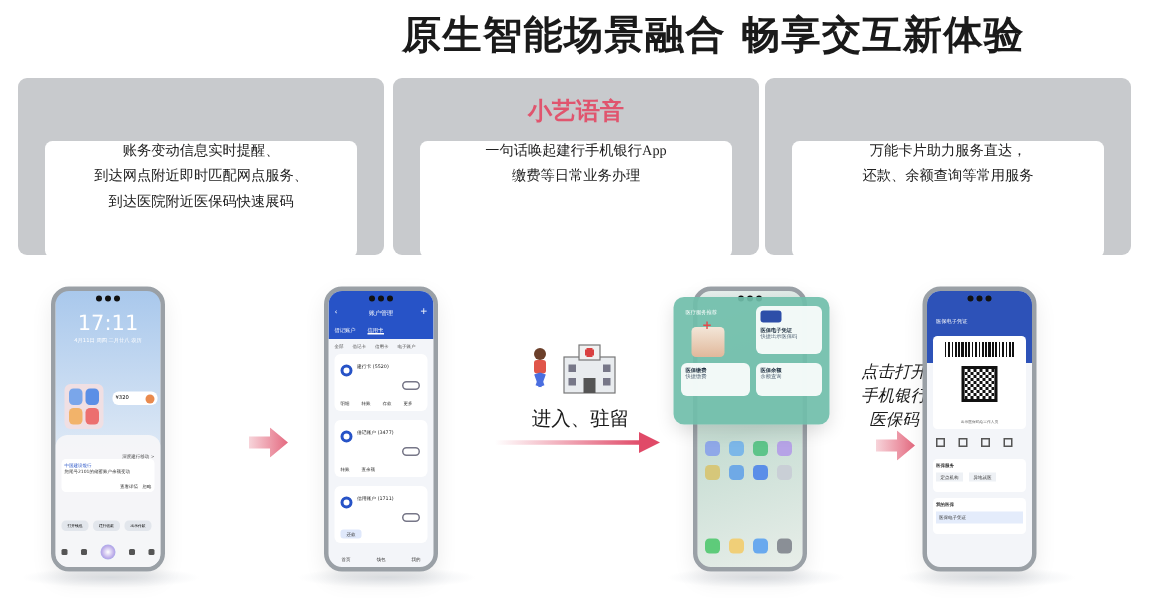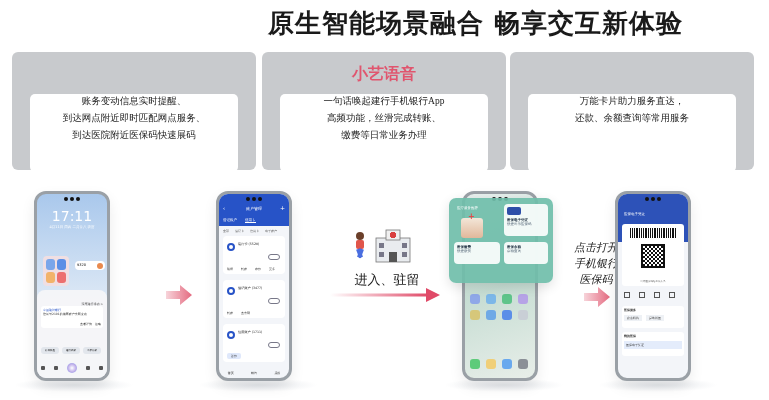--- a/index.html
+++ b/index.html
@@ -78,21 +78,20 @@
   <div class="card-body">
     <div class="card-line">账务变动信息实时提醒、</div>
     <div class="card-line">到达网点附近即时匹配网点服务、</div>
     <div class="card-line">到达医院附近医保码快速展码</div>
   </div>
 </div>
 <div class="card" style="left:262px;font-family:Liberation Serif, serif;">
   <div class="card-title">小艺语音</div>
   <div class="card-body">
     <div class="card-line">一句话唤起建行手机银行App</div>
-    <div class="card-line">高频功能，丝滑完成转账、</div>
     <div class="card-line">缴费等日常业务办理</div>
   </div>
 </div>
 <div class="card" style="left:510px;">
   <div class="card-body">
     <div class="card-line">万能卡片助力服务直达，</div>
     <div class="card-line">还款、余额查询等常用服务</div>
   </div>
 </div>
 

